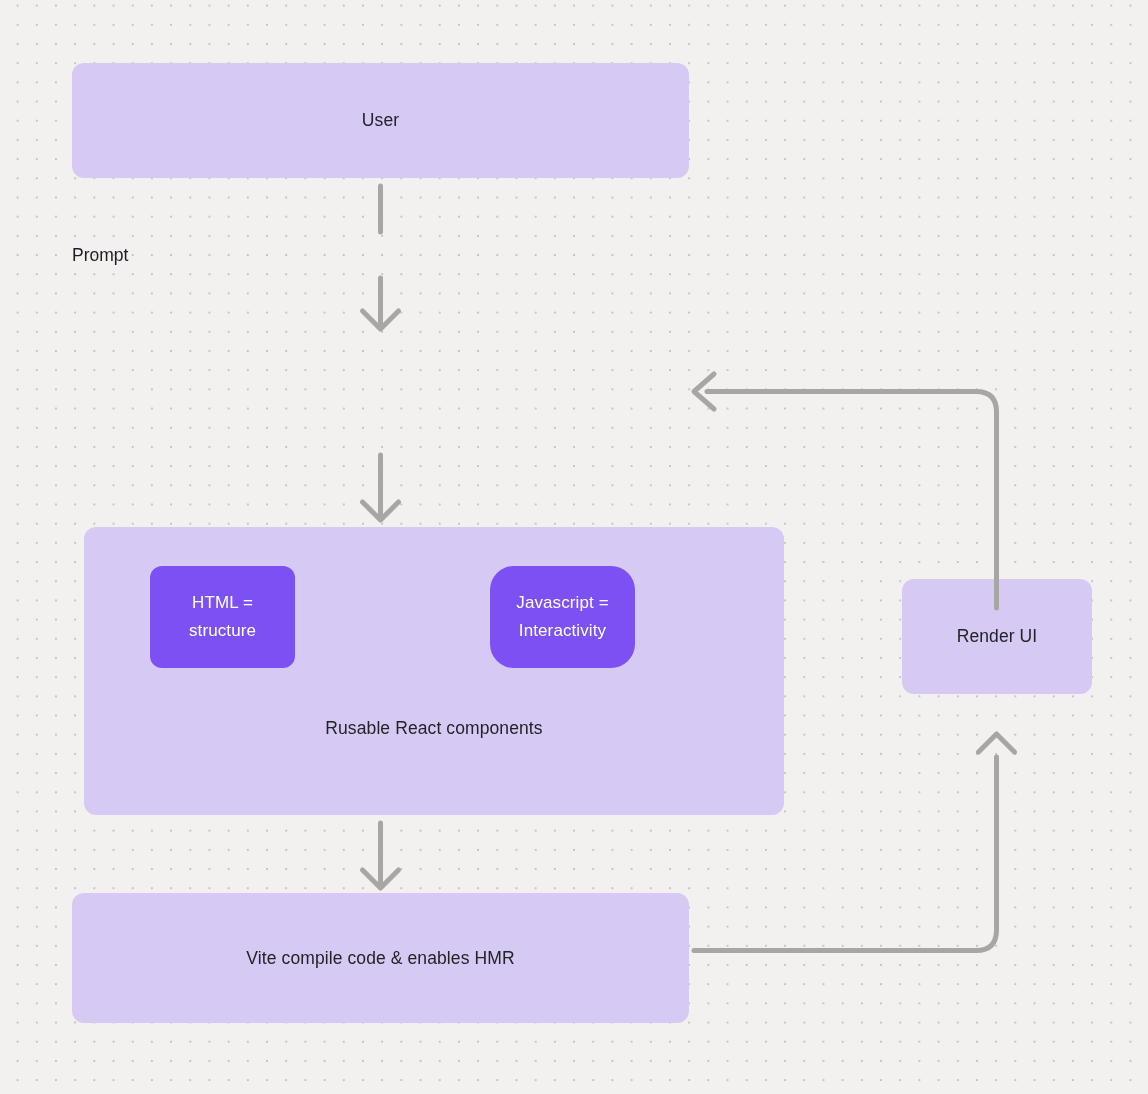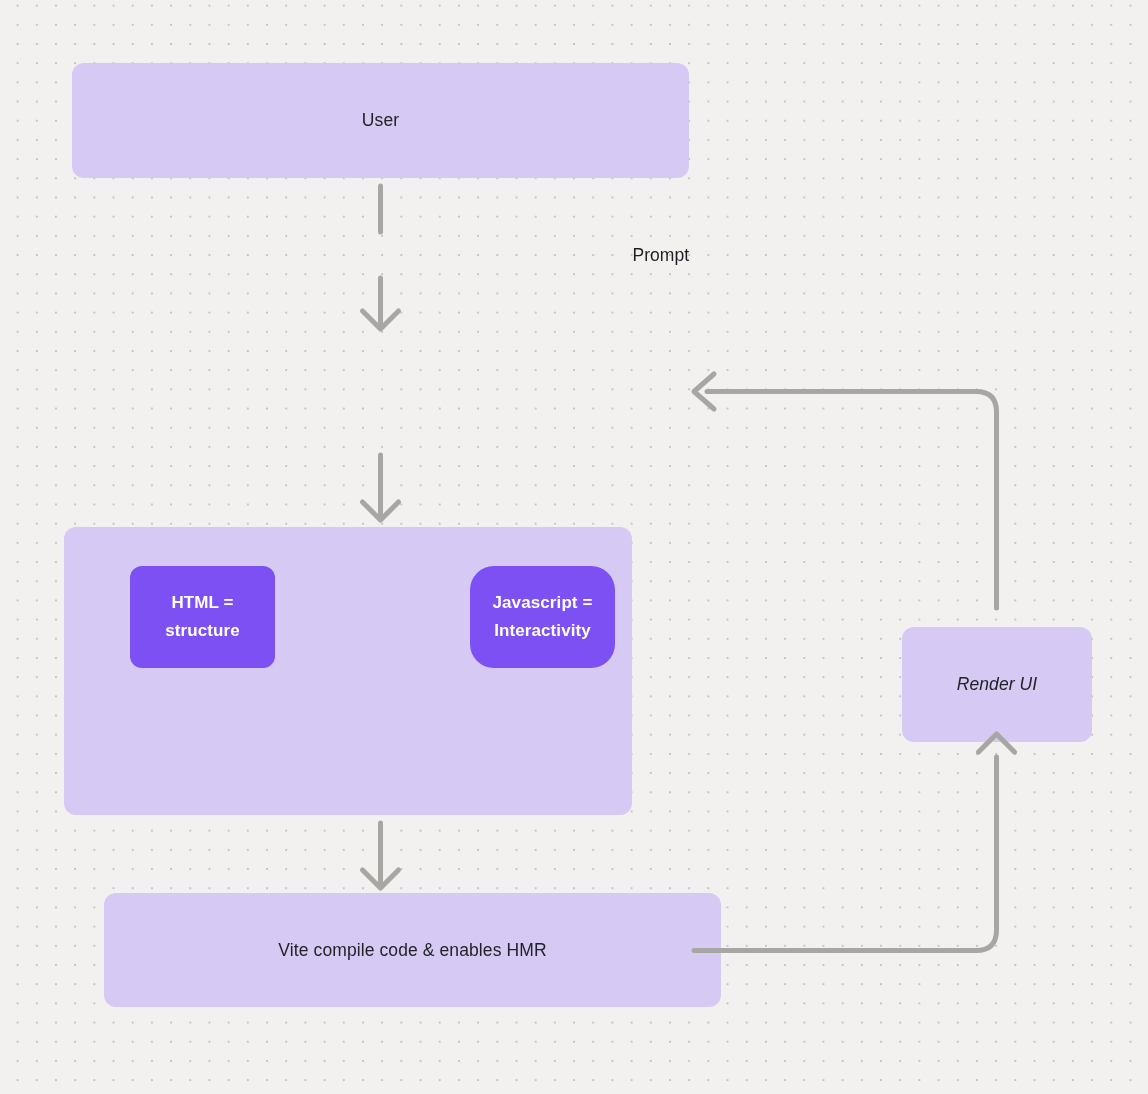--- a/index.html
+++ b/index.html
@@ -27,23 +27,23 @@
     position:absolute;
     background:var(--node-fill);
     border-radius:12px;
     display:flex;align-items:center;justify-content:center;
     color:var(--node-text);
     font-size:17.5px;
     letter-spacing:0.1px;
   }
   #node-user{left:72px;top:63px;width:617px;height:115px;}
   #node-webapp{left:72px;top:333px;width:617px;height:114px;}
-  #node-components{left:64px;top:527px;width:568px;height:288px;display:block;font-weight:bold;}
-  #node-vite{left:72px;top:893px;width:617px;height:114px;margin-left:32px;}
-  #node-render{left:902px;top:627px;width:190px;height:115px;font-style:italic;}
+  #node-components{left:84px;top:527px;width:700px;height:288px;display:block;}
+  #node-vite{left:72px;top:893px;width:617px;height:130px;}
+  #node-render{left:902px;top:579px;width:190px;height:115px;}
   .chip{
     position:absolute;
     top:39px;width:145px;height:102px;
     background:var(--chip-fill);
     border-radius:12px;
     display:flex;align-items:center;justify-content:center;
     color:var(--chip-text);
     font-size:17px;line-height:28px;
     text-align:center;
     padding:0 10px;
@@ -52,21 +52,21 @@
   #chip-css{left:236px;}
   #chip-js{left:406px;border-radius:24px;}
   .components-caption{
     position:absolute;left:0;right:0;top:191px;
     text-align:center;
     color:var(--node-text);
     font-size:17.5px;letter-spacing:0.1px;
   }
   .edge-label{
     position:absolute;left:72px;top:245px;width:617px;
-    text-align:right;
+    text-align:left;
     color:#1e1e22;
     font-size:17.5px;
   }
   .connectors{
     position:absolute;left:0;top:0;width:1148px;height:1094px;
     pointer-events:none;
   }
   .connectors path{
     fill:none;
     stroke:var(--connector);
@@ -87,20 +87,21 @@
   <div class="edge-label">Prompt</div>
 
 
   <div class="node" id="node-components">
     <div class="chip" id="chip-html">
       <span>HTML = structure</span>
     </div>
     <div class="chip" id="chip-js">
       <span>Javascript = Interactivity</span>
     </div>
+    <div class="components-caption">Rusable React components</div>
   </div>
 
   <div class="node" id="node-vite">
     <span>Vite compile code &amp; enables HMR</span>
   </div>
 
   <div class="node" id="node-render">
     <span>Render UI</span>
   </div>
 

